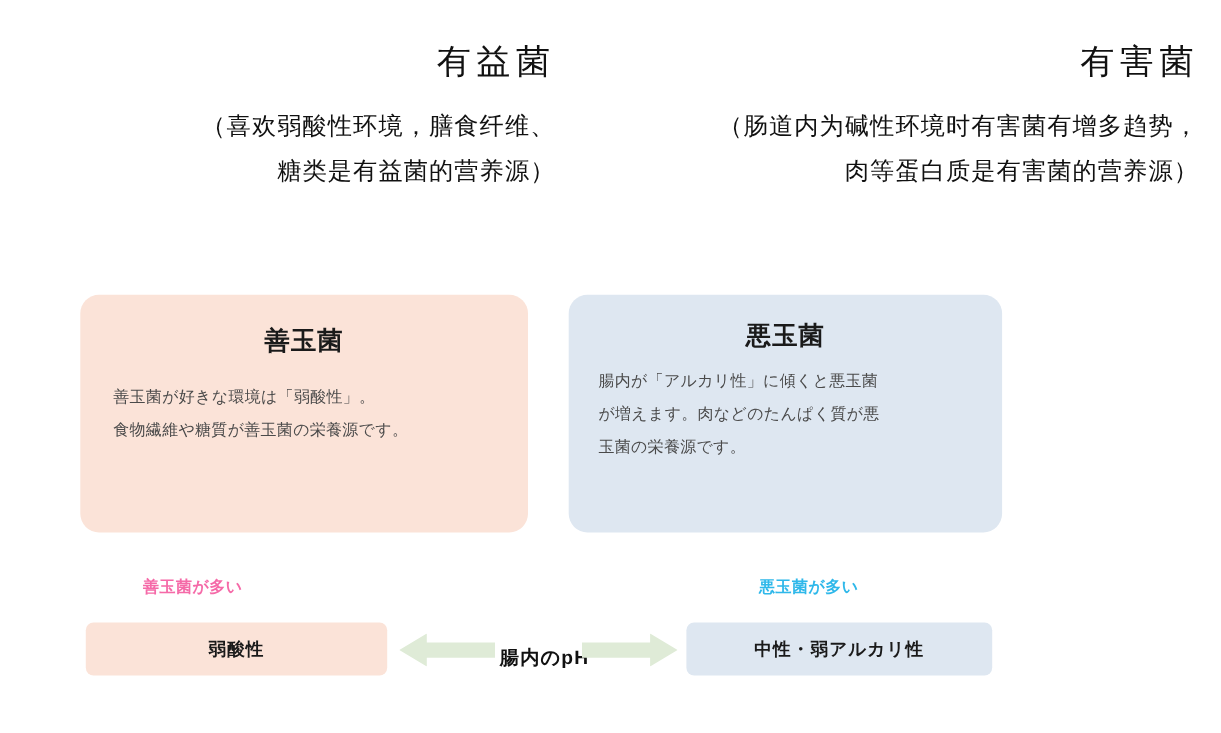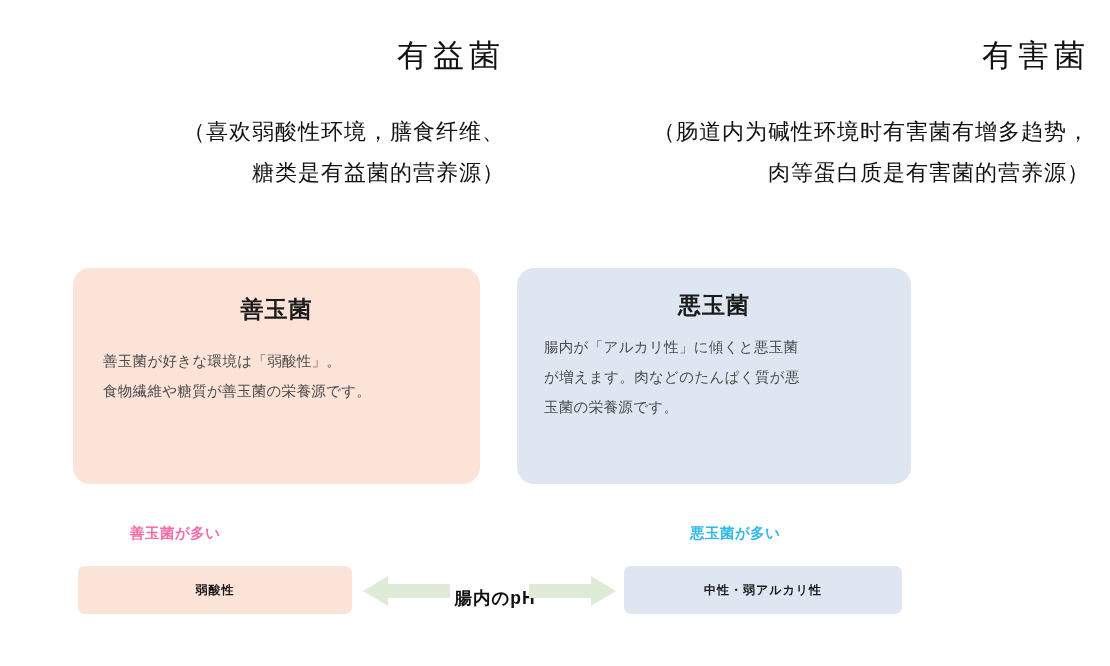--- a/index.html
+++ b/index.html
@@ -33,21 +33,21 @@
 
   .col-title {
     font-family: "Liberation Serif", "DejaVu Serif", serif;
     font-size: 31px;
     line-height: 44px;
     letter-spacing: 5px;
     color: #111111;
     white-space: nowrap;
   }
   .col-note {
-    margin-top: 33px;
+    margin-top: 16px;
     font-family: "Liberation Serif", "DejaVu Serif", serif;
     font-size: 22px;
     line-height: 41px;
     letter-spacing: 1px;
     color: #111111;
   }
   .col-note .line1 { display: block; }
   .col-note .line2 { display: block; }
 
   
@@ -132,21 +132,21 @@
   }
 
   .ph-bar {
     position: absolute;
     top: 52px;
     height: 48px;
     border-radius: 7px;
     display: flex;
     align-items: center;
     justify-content: center;
-    font-size: 12px;
+    font-size: 16px;
     font-weight: bold;
     letter-spacing: 1px;
     color: #1a1a1a;
     box-sizing: border-box;
   }
   .ph-bar.acid {
     left: 78px;
     width: 274px;
     background: #fbe3d8;
   }

